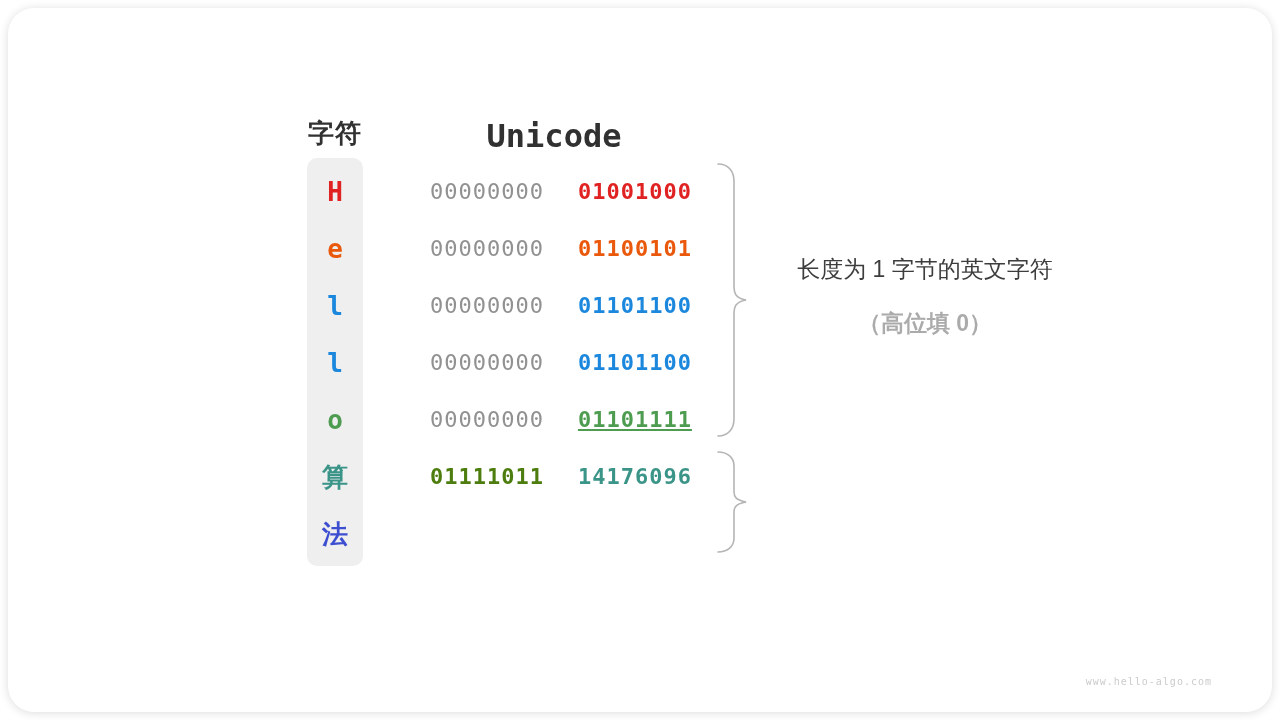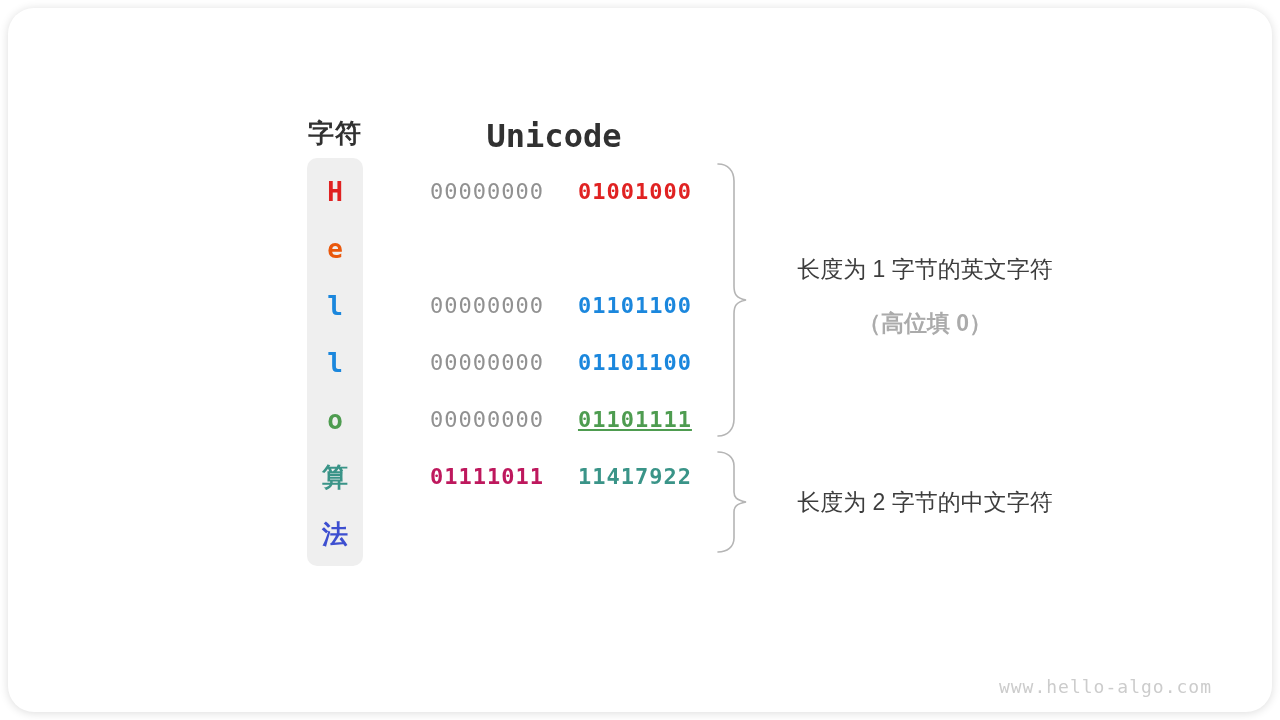--- a/index.html
+++ b/index.html
@@ -92,21 +92,21 @@
   }
   .anno-1 { top: 254px; }
   .anno-2 { top: 308px; color: #ababab; font-weight: 700; text-align: center; }
   .anno-3 { top: 487px; }
 
   
   .watermark {
     position: absolute;
     right: 68px; top: 676px;
     font-family: "DejaVu Sans Mono", "Liberation Mono", monospace;
-    font-size: 18px;
+    font-size: 10px;
     color: #cccccc;
     letter-spacing: 1px;
     text-align: right;
   }
 </style>
 </head>
 <body>
 
 <div class="stage">
   <div class="card"></div>
@@ -117,50 +117,50 @@
 
   <div class="char-column-bg"></div>
 
   <div class="rows">
       <div class="row">
         <div class="char-cell" style="color: rgb(224, 34, 34);">H</div>
         <div class="bits"><span class="byte byte1" style="color: rgb(145, 145, 145); font-weight: 400;">00000000</span><span class="byte byte2" style="color: rgb(224, 34, 34); font-weight: 700;">01001000</span></div>
       </div>
       <div class="row">
         <div class="char-cell" style="color: rgb(234, 88, 12);">e</div>
+        <div class="bits"><span class="byte byte1" style="color: rgb(145, 145, 145); font-weight: 400;">00000000</span><span class="byte byte2" style="color: rgb(234, 88, 12); font-weight: 700;">01100101</span></div>
       </div>
       <div class="row">
         <div class="char-cell" style="color: rgb(27, 135, 221);">l</div>
         <div class="bits"><span class="byte byte1" style="color: rgb(145, 145, 145); font-weight: 400;">00000000</span><span class="byte byte2" style="color: rgb(27, 135, 221); font-weight: 700;">01101100</span></div>
       </div>
       <div class="row">
         <div class="char-cell" style="color: rgb(27, 135, 221);">l</div>
         <div class="bits"><span class="byte byte1" style="color: rgb(145, 145, 145); font-weight: 400;">00000000</span><span class="byte byte2" style="color: rgb(27, 135, 221); font-weight: 700;">01101100</span></div>
       </div>
       <div class="row">
         <div class="char-cell" style="color: rgb(78, 156, 80);">o</div>
         <div class="bits"><span class="byte byte1" style="color: rgb(145, 145, 145); font-weight: 400;">00000000</span><span class="byte byte2" style="color: rgb(78, 156, 80); font-weight: 700; text-decoration: underline;">01101111</span></div>
       </div>
       <div class="row">
         <div class="char-cell" style="color: rgb(58, 148, 136);">算</div>
-        <div class="bits"><span class="byte byte1" style="color: #be185d; font-weight: 700;">01111011</span><span class="byte byte2" style="color: rgb(58, 148, 136); font-weight: 700;">11417922</span></div>
+        <div class="bits"><span class="byte byte1" style="color: #4d7c0f; font-weight: 700;">01111011</span><span class="byte byte2" style="color: rgb(58, 148, 136); font-weight: 700;">14176096</span></div>
       </div>
       <div class="row">
         <div class="char-cell" style="color: rgb(61, 79, 208);">法</div>
       </div>
     </div>
 
   <svg class="brace brace-1" width="34" height="276" viewBox="0 0 34 276">
     <path d="M4,2 C14,2 20,9 20,19 L20,124 C20,132 22,136 32,138 C22,140 20,144 20,152 L20,257 C20,267 14,274 4,274" fill="none" stroke="#b5b5b5" stroke-width="1.6" stroke-linecap="round"></path>
   </svg>
 
   <svg class="brace brace-2" width="34" height="104" viewBox="0 0 34 104">
     <path d="M4,2 C13,2 20,7 20,16 L20,42 C20,47 22,50 32,52 C22,54 20,57 20,62 L20,88 C20,97 13,102 4,102" fill="none" stroke="#b5b5b5" stroke-width="1.6" stroke-linecap="round"></path>
   </svg>
 
   <div class="annotation anno-1">长度为 1 字节的英文字符</div>
 
   <div class="annotation anno-2">（高位填 0）</div>
 
-  <div class="annotation anno-3">长度为 2 字节的中文字符</div>
 
   <div class="watermark">www.hello-algo.com</div>
 </div>
 
 </body></html>

